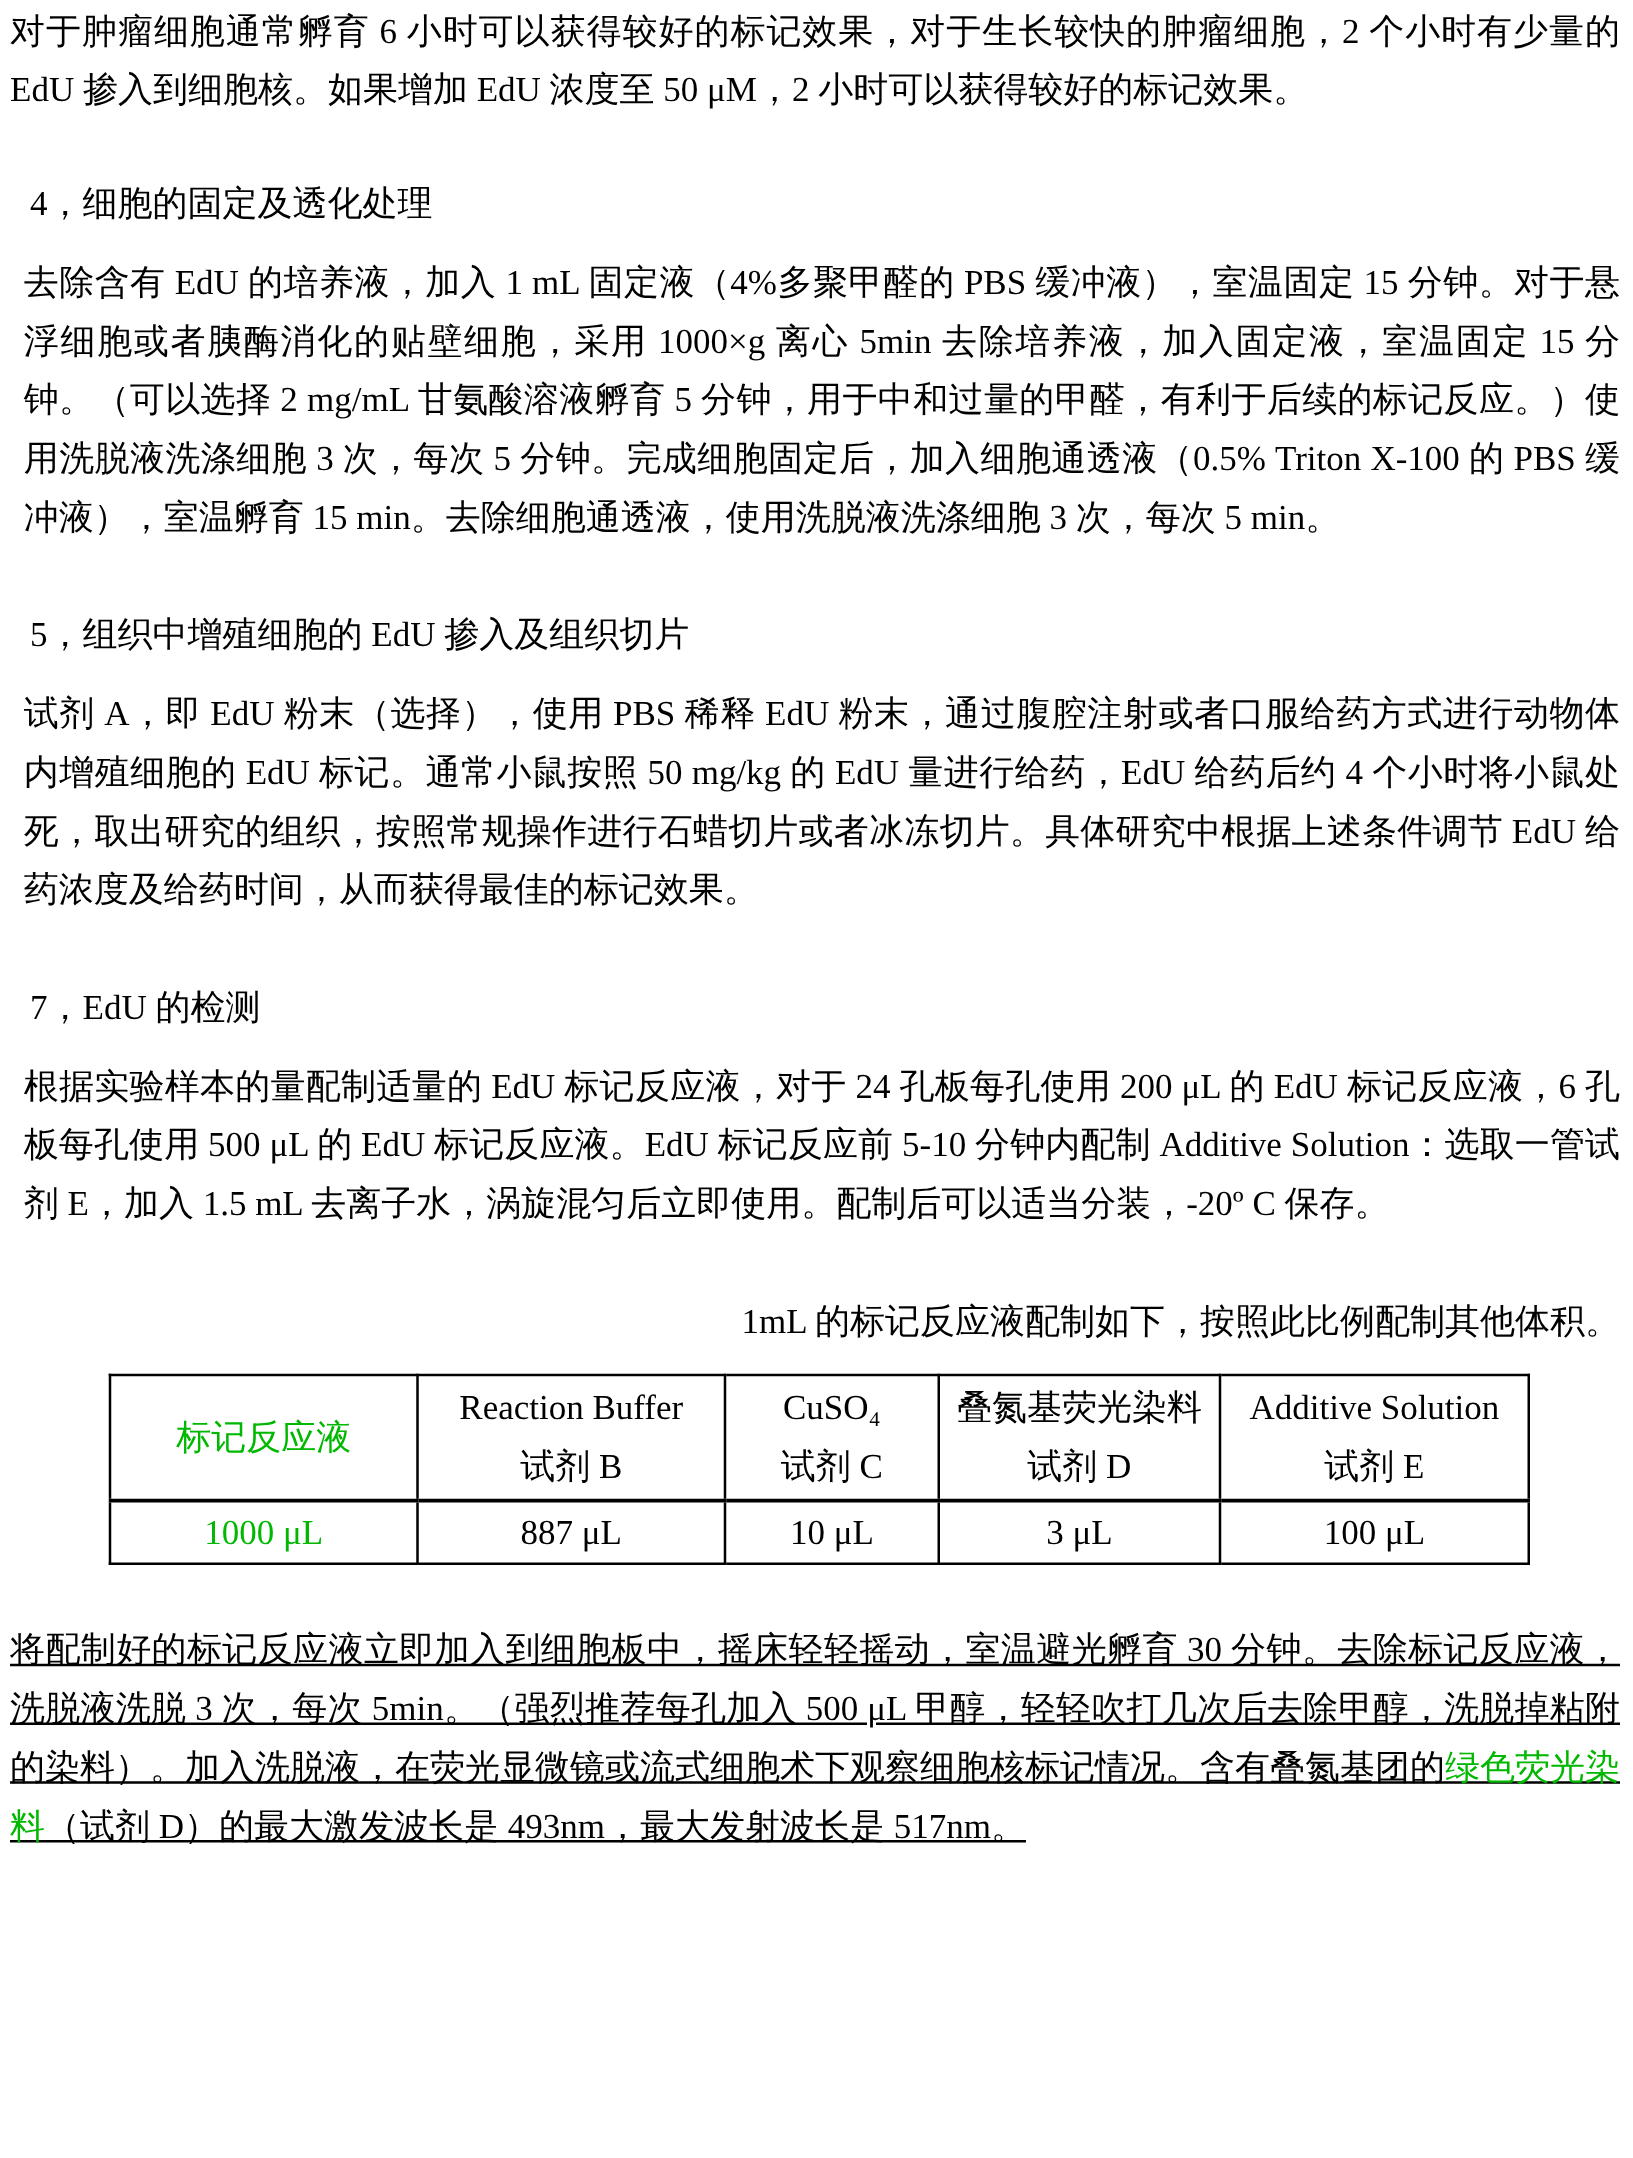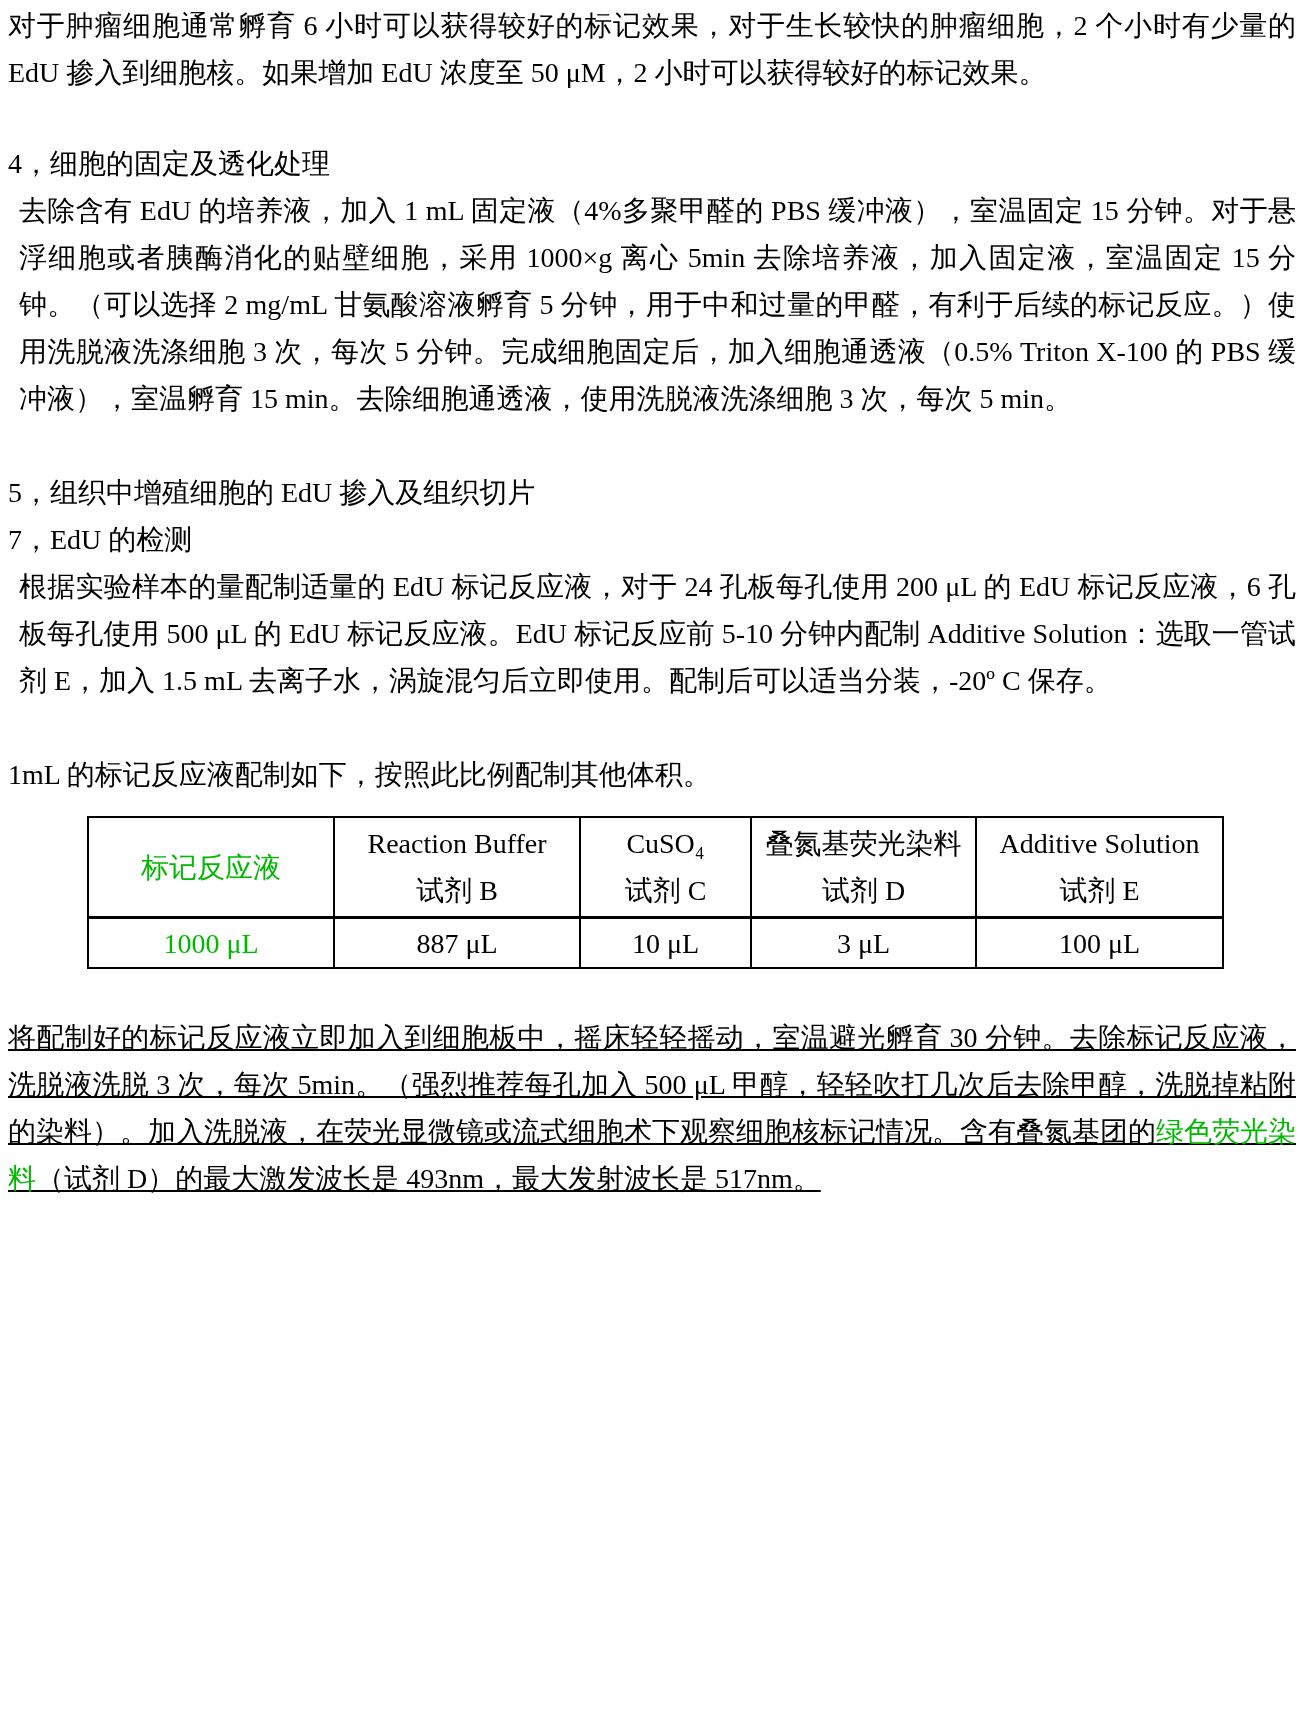--- a/index.html
+++ b/index.html
@@ -19,34 +19,34 @@
     padding: 2px 10px 0 8px;
     box-sizing: border-box;
     width: 1306px;
   }
   .para {
     margin: 0 0 44px 0;
     text-align: justify;
     text-align-last: left;
   }
   .section-heading {
-    margin: 0;
+    margin: 16px;
     text-align: left;
     font-weight: normal;
     font-size: 28px;
     line-height: 47px;
   }
   .section-body {
     margin: 0 0 47px 11px;
     text-align: justify;
     text-align-last: left;
   }
   .table-intro {
     margin: 0 0 18px 0;
-    text-align: left;
+    text-align: right;
   }
   table.reagent-table {
     border-collapse: collapse;
     table-layout: fixed;
     margin: 0 0 45px 79px;
     width: 1135px;
   }
   table.reagent-table td {
     border: 2px solid #000000;
     text-align: center;
@@ -80,20 +80,21 @@
 
   <p class="para">对于肿瘤细胞通常孵育 6 小时可以获得较好的标记效果，对于生长较快的肿瘤细胞，2 个小时有少量的 EdU 掺入到细胞核。如果增加 EdU 浓度至 50 μM，2 小时可以获得较好的标记效果。</p>
 
   <section>
     <div class="section-heading">4，细胞的固定及透化处理</div>
     <p class="section-body">去除含有 EdU 的培养液，加入 1 mL 固定液（4%多聚甲醛的 PBS 缓冲液），室温固定 15 分钟。对于悬浮细胞或者胰酶消化的贴壁细胞，采用 1000×g 离心 5min 去除培养液，加入固定液，室温固定 15 分钟。（可以选择 2 mg/mL 甘氨酸溶液孵育 5 分钟，用于中和过量的甲醛，有利于后续的标记反应。）使用洗脱液洗涤细胞 3 次，每次 5 分钟。完成细胞固定后，加入细胞通透液（0.5% Triton X-100 的 PBS 缓冲液），室温孵育 15 min。去除细胞通透液，使用洗脱液洗涤细胞 3 次，每次 5 min。</p>
   </section>
 
   <section>
     <div class="section-heading">5，组织中增殖细胞的 EdU 掺入及组织切片</div>
+    <p class="section-body">试剂 A，即 EdU 粉末（选择），使用 PBS 稀释 EdU 粉末，通过腹腔注射或者口服给药方式进行动物体内增殖细胞的 EdU 标记。通常小鼠按照 50 mg/kg 的 EdU 量进行给药，EdU 给药后约 4 个小时将小鼠处死，取出研究的组织，按照常规操作进行石蜡切片或者冰冻切片。具体研究中根据上述条件调节 EdU 给药浓度及给药时间，从而获得最佳的标记效果。</p>
   </section>
 
   <section>
   </section>
 
   <section>
     <div class="section-heading">7，EdU 的检测</div>
     <p class="section-body">根据实验样本的量配制适量的 EdU 标记反应液，对于 24 孔板每孔使用 200 μL 的 EdU 标记反应液，6 孔板每孔使用 500 μL 的 EdU 标记反应液。EdU 标记反应前 5-10 分钟内配制 Additive Solution：选取一管试剂 E，加入 1.5 mL 去离子水，涡旋混匀后立即使用。配制后可以适当分装，-20º C 保存。</p>
   </section>
 

